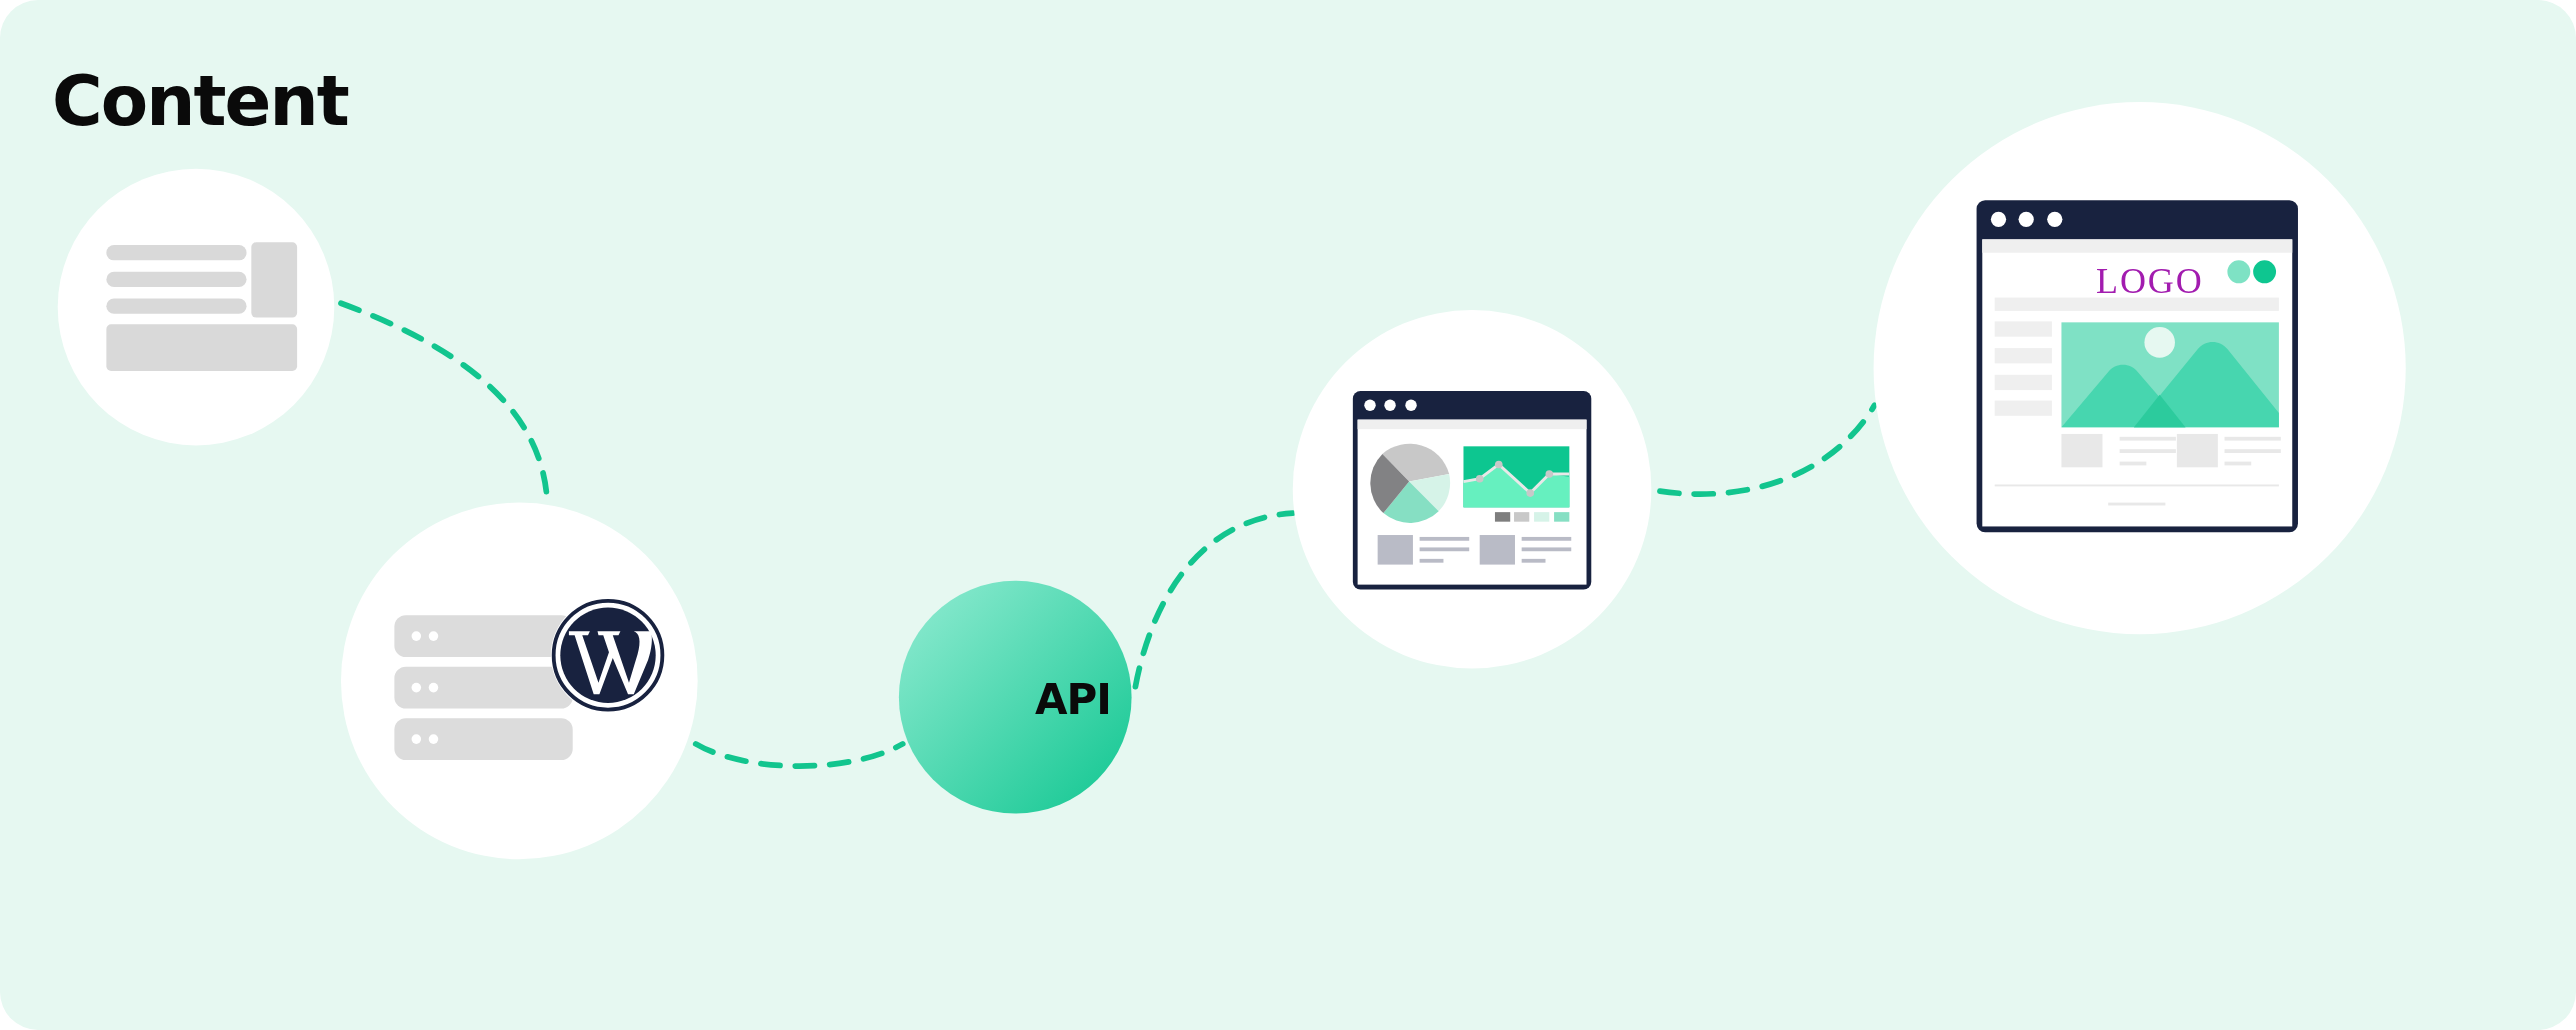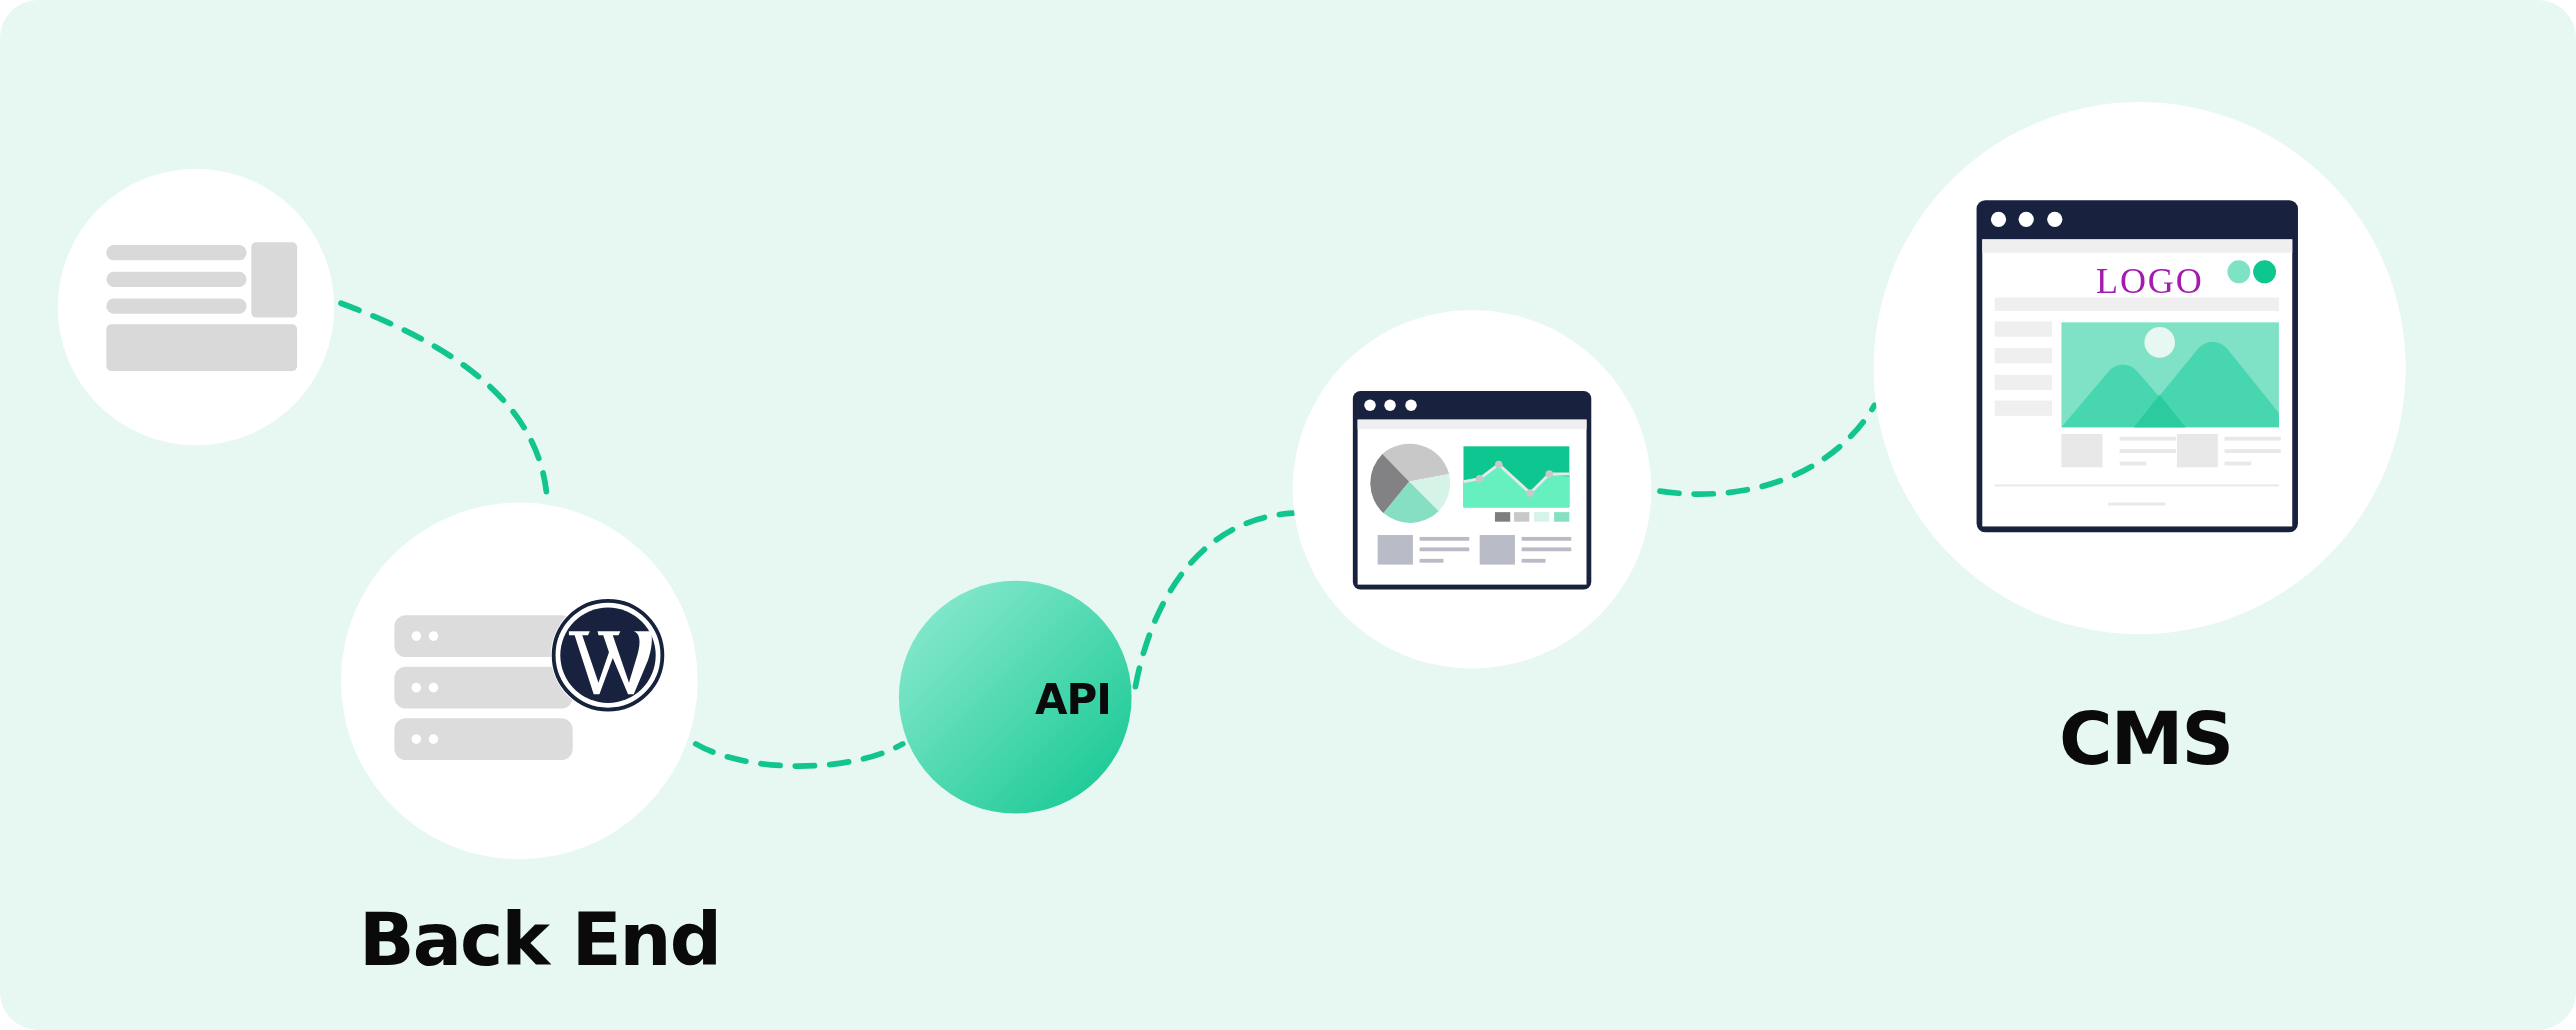--- a/index.html
+++ b/index.html
@@ -146,24 +146,23 @@
           <rect x="2332" y="458" width="59" height="4"></rect>
           <rect x="2332" y="471" width="59" height="4"></rect>
           <rect x="2332" y="484" width="28" height="4"></rect>
           <rect x="2091" y="508" width="298" height="2"></rect>
           <rect x="2210" y="527" width="60" height="3"></rect>
         </g>
       </g>
     </g>
   </svg>
 
+  <div class="label" style="left:52px; top:67px; font-size:69px;">Content</div>
 
-  <div class="label" style="left:359px; top:903px; font-size:73px;">Back End</div>
 
   <div class="api-text" style="left:920px; top:679px; width:191px;">API</div>
 
 
-  <div class="label" style="left:2059px; top:702px; font-size:73px;">CMS</div>
 
   <div class="logo-text" style="left:2096px; top:263px;">LOGO</div>
 
 </div>
 
 
 </body></html>

